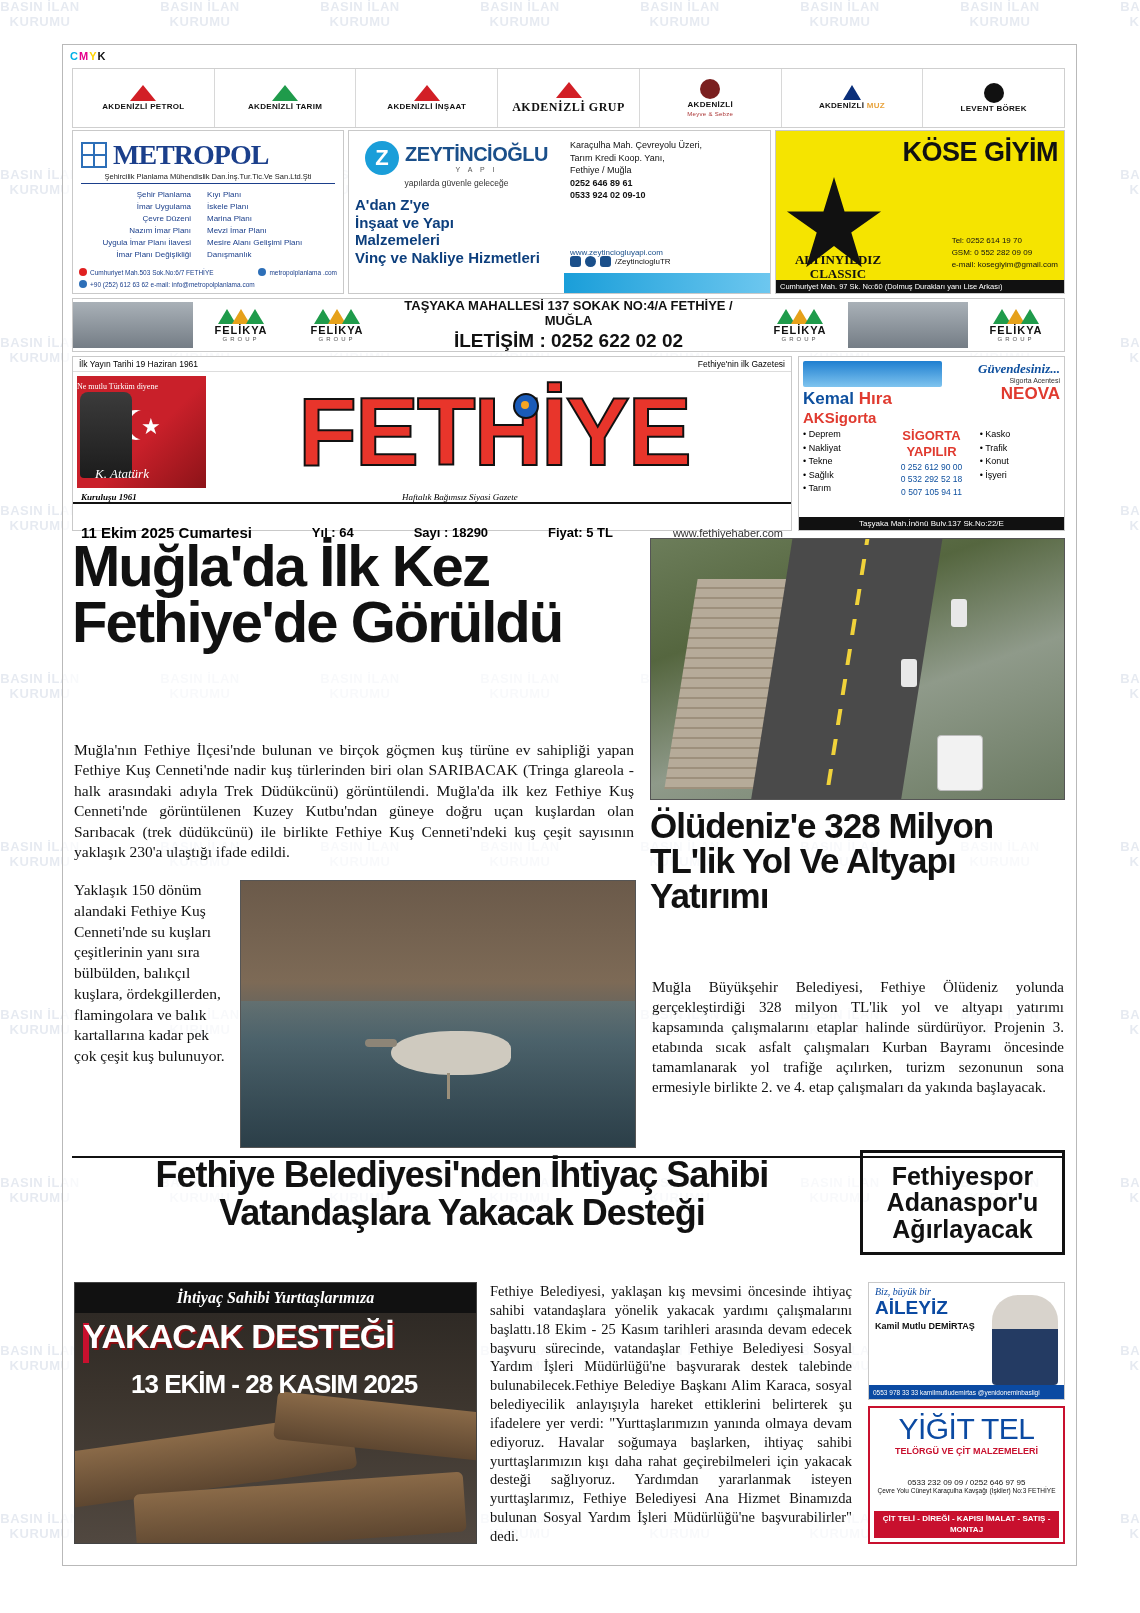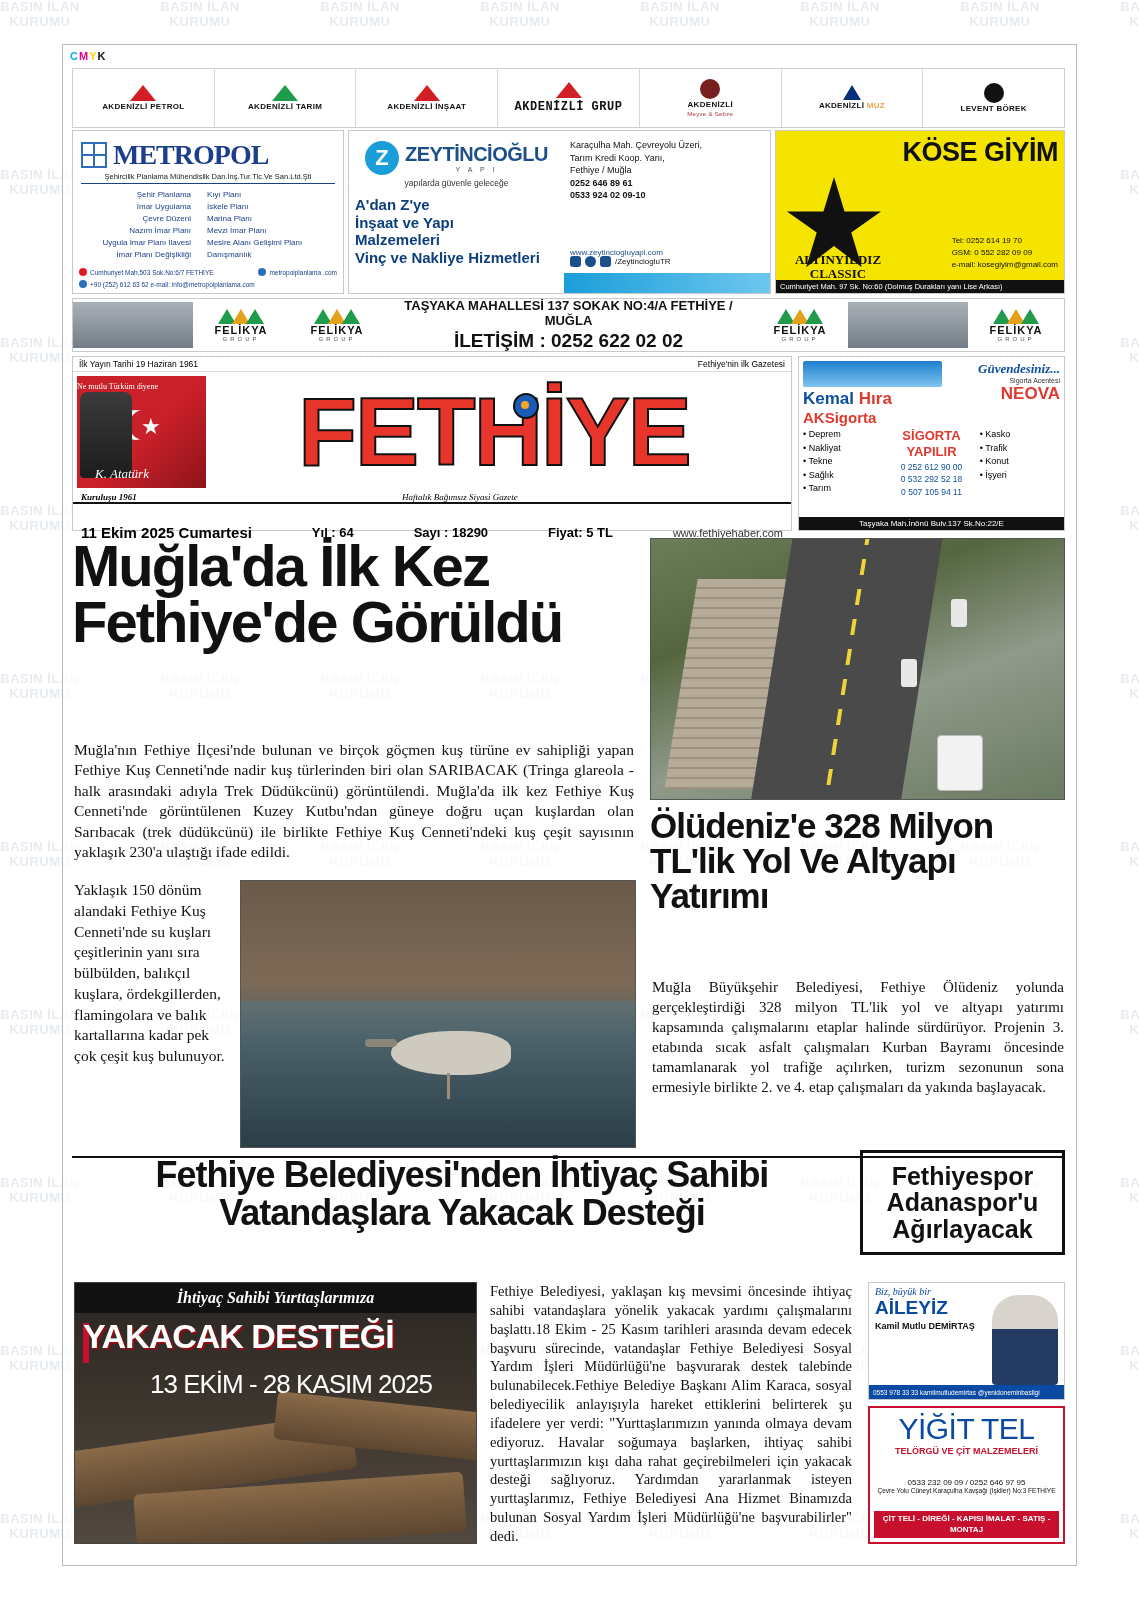--- a/index.html
+++ b/index.html
@@ -25,21 +25,21 @@
   .band{position:absolute;box-sizing:border-box;}
 
   
   #topstrip{left:72px;top:68px;width:993px;height:60px;background:#fff;border:1px solid #cfcfcf;display:flex;}
   #topstrip .cell{flex:1;border-right:1px solid #d8d8d8;display:flex;flex-direction:column;align-items:center;justify-content:center;gap:2px;}
   #topstrip .cell:last-child{border-right:none;}
   #topstrip .nm{font-family:"Liberation Sans",sans-serif;font-size:8px;font-weight:700;color:#111;letter-spacing:.3px;text-align:center;line-height:1.05;}
   .akm{width:0;height:0;border-left:13px solid transparent;border-right:13px solid transparent;border-bottom:16px solid #d21f26;}
   .akm.g{border-bottom-color:#1f9b4b;}
   .grp{display:flex;flex-direction:column;align-items:center;justify-content:center;}
-  .grp .t{font-family:Liberation Mono, monospace;font-weight:700;font-size:12px;color:#111;letter-spacing:.5px;margin-top:2px;}
+  .grp .t{font-family:Liberation Serif, serif;font-weight:700;font-size:12px;color:#111;letter-spacing:.5px;margin-top:2px;}
   .circ{width:20px;height:20px;border-radius:50%;background:#7a1f1f;}
   .circ2{width:20px;height:20px;border-radius:50%;background:#111;}
   .muzbolt{width:0;height:0;border-left:9px solid transparent;border-right:9px solid transparent;border-bottom:15px solid #0a2f7a;}
 
   
   #adrow2{left:72px;top:130px;width:993px;height:164px;display:flex;gap:4px;}
   .adbox{background:#fff;border:1px solid #c9c9c9;box-sizing:border-box;position:relative;}
   #ad-metropol{width:272px;padding:8px 8px 4px;}
   .mtop{display:flex;align-items:center;gap:6px;}
   .msq{width:26px;height:26px;background:#2d6fb8;display:grid;grid-template-columns:1fr 1fr;grid-template-rows:1fr 1fr;gap:2px;padding:2px;box-sizing:border-box;}
@@ -152,21 +152,21 @@
   #headline3{left:72px;top:1156px;width:780px;text-align:center;}
   .h3{font-family:"Liberation Sans",sans-serif;font-weight:700;font-size:36px;line-height:1.06;color:#111;letter-spacing:-1px;}
 
   #spor{left:860px;top:1150px;width:205px;height:105px;border:3px solid #111;display:flex;flex-direction:column;align-items:center;justify-content:center;}
   .sp{font-family:"Liberation Sans",sans-serif;font-weight:700;font-size:25px;line-height:1.05;color:#111;text-align:center;}
 
   #woodphoto{left:74px;top:1282px;width:403px;height:262px;background:linear-gradient(180deg,#2a2622 0%,#3a332c 40%,#514840 100%);border:1px solid #444;overflow:hidden;}
   .wood-top{position:absolute;left:0;right:0;top:0;height:30px;background:#111;color:#fff;font-family:"Liberation Serif",serif;font-style:italic;font-weight:700;font-size:16px;display:flex;align-items:center;justify-content:center;}
   .wood-title{position:absolute;left:8px;top:34px;font-family:"Liberation Sans",sans-serif;font-weight:700;font-size:34px;color:#fff;letter-spacing:-1px;text-shadow:2px 2px 0 #8a0f12;}
   .wood-red{position:absolute;left:8px;top:40px;width:6px;height:40px;background:#c8102e;}
-  .wood-date{position:absolute;left:75px;top:86px;font-family:"Liberation Sans",sans-serif;font-weight:400;font-size:26px;color:#fff;letter-spacing:-1px;}
+  .wood-date{position:absolute;left:56px;top:86px;font-family:"Liberation Sans",sans-serif;font-weight:700;font-size:26px;color:#fff;letter-spacing:-1px;}
   .log{position:absolute;border-radius:6px;background:linear-gradient(180deg,#8a6a48,#5d4630);}
 
   #body3{left:490px;top:1282px;width:362px;font-size:14.5px;line-height:1.3;text-align:justify;color:#111;}
 
   #ad-aileyiz{left:868px;top:1282px;width:197px;height:118px;background:#fff;border:1px solid #c9c9c9;overflow:hidden;}
   .ail-t{font-family:"Liberation Serif",serif;font-style:italic;font-size:10px;color:#0b4aa2;padding:3px 6px 0;}
   .ail-b{font-family:"Liberation Sans",sans-serif;font-weight:700;font-size:19px;color:#0b4aa2;padding:0 6px;}
   .ail-n{font-family:"Liberation Sans",sans-serif;font-weight:700;font-size:9px;color:#111;padding:2px 6px;}
   .ail-bar{position:absolute;left:0;right:0;bottom:0;height:14px;background:#0b4aa2;color:#fff;font-family:"Liberation Sans",sans-serif;font-size:6.5px;display:flex;align-items:center;padding-left:4px;}
   .ail-person{position:absolute;right:6px;top:12px;width:66px;height:90px;background:linear-gradient(180deg,#d8d3cc 0 38%,#243b63 38% 100%);border-radius:26px 26px 4px 4px;}

